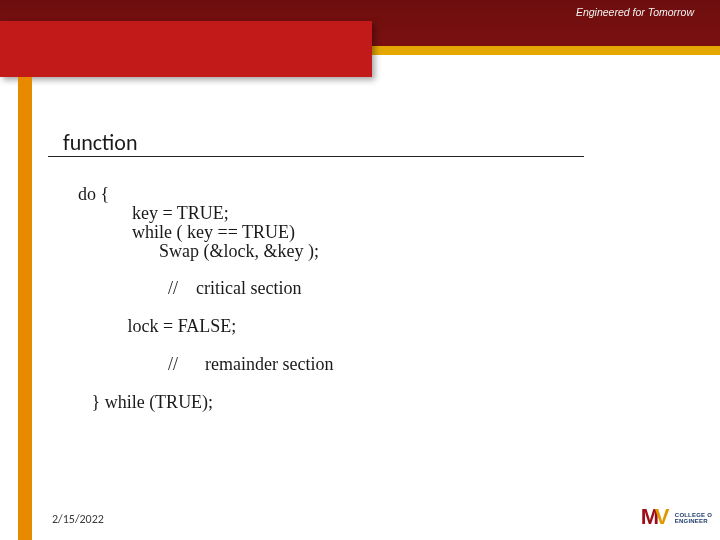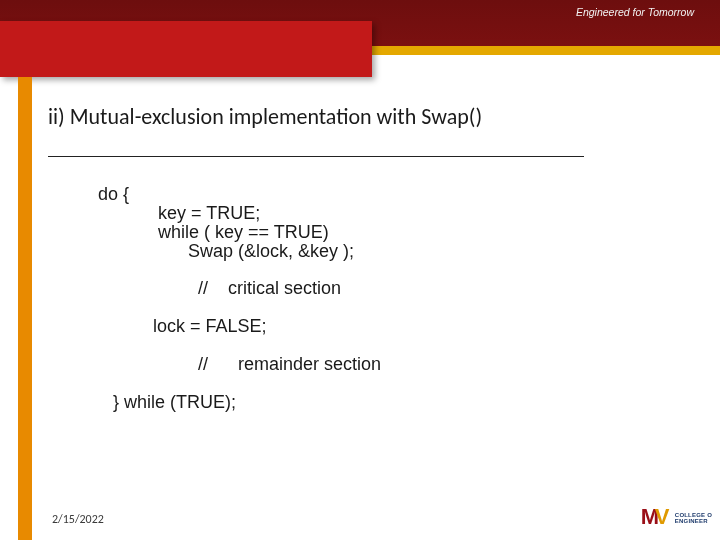--- a/index.html
+++ b/index.html
@@ -70,23 +70,22 @@
     background: #222;
   }
   .code-block {
     position: absolute;
     top: 166px;
     left: 78px;
     right: 60px;
     color: #1a1a1a;
     font-size: 18px;
     line-height: 1.05;
-    font-family: Liberation Sans, sans-serif;
+    font-family: Liberation Serif, serif;
     white-space: pre;
-    margin-left: 20px;
   }
   .footer-date {
     position: absolute;
     bottom: 14px;
     left: 52px;
     font-size: 12px;
     color: #3a3a3a;
   }
   .logo {
     position: absolute;
@@ -132,22 +131,22 @@
 </head>
 <body>
 
 <div class="header-band"></div>
 <div class="tagline">Engineered for Tomorrow</div>
 <div class="top-divider"></div>
 <div class="red-tab"></div>
 <div class="orange-strip"></div>
 
 <div class="title">
-  <span>ii) Mutual-exclusion implementation with Swap()</span><br>
-  &nbsp;&nbsp;&nbsp;
+  <br>
+  &nbsp;&nbsp;&nbsp;<span>function</span>
 </div>
 <div class="title-underline"></div>
 
 <div class="code-block">
 <span>do {</span>
 <span>            key = TRUE;</span>
 <span>            while ( key == TRUE)</span>
 <span>                  Swap (&amp;lock, &amp;key );</span>
 
 <span>                    //    critical section</span>

